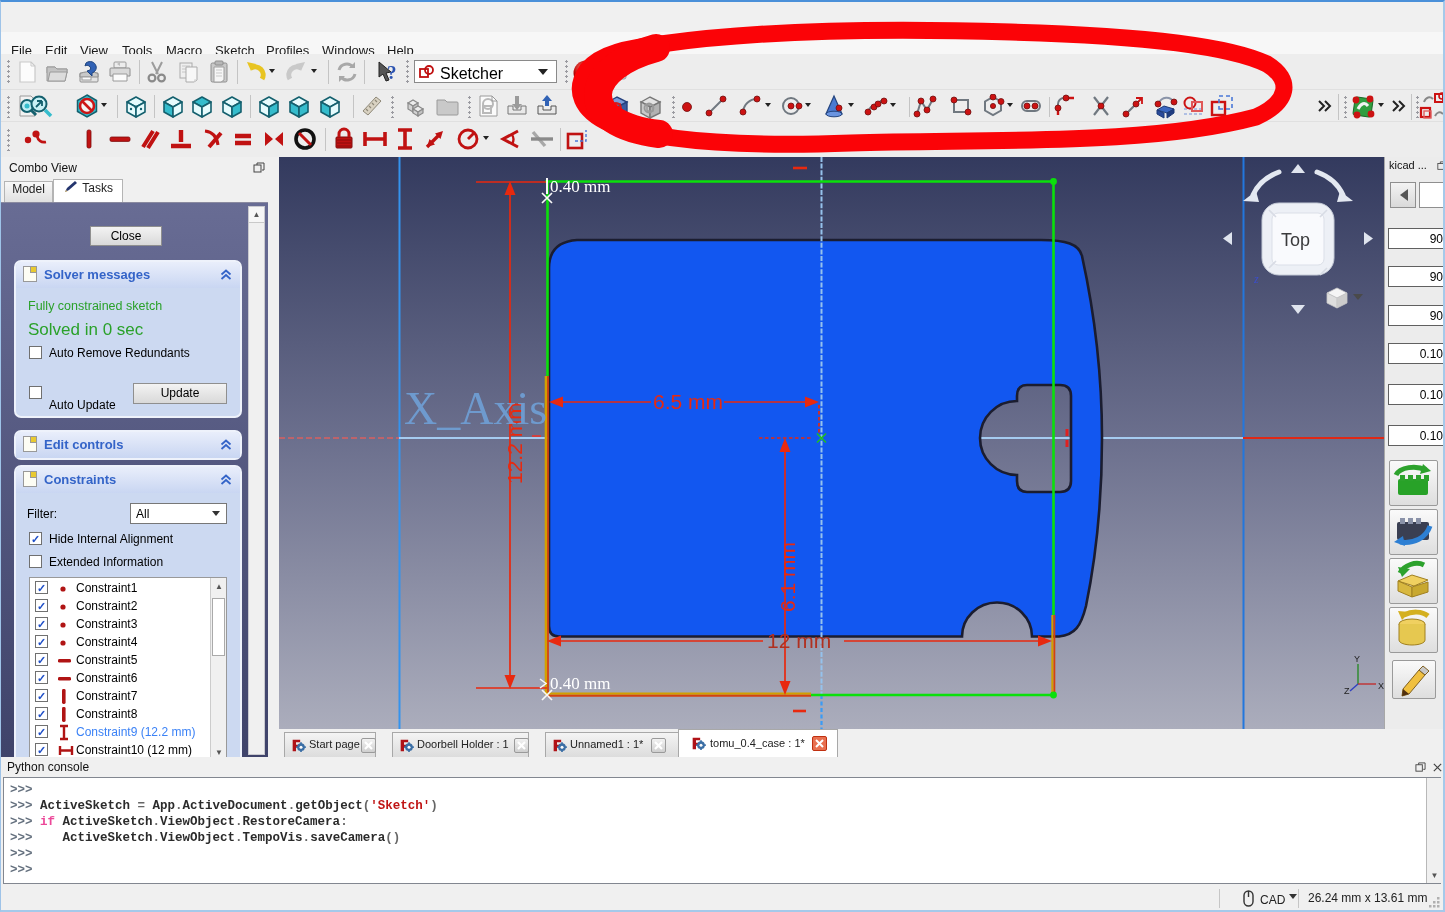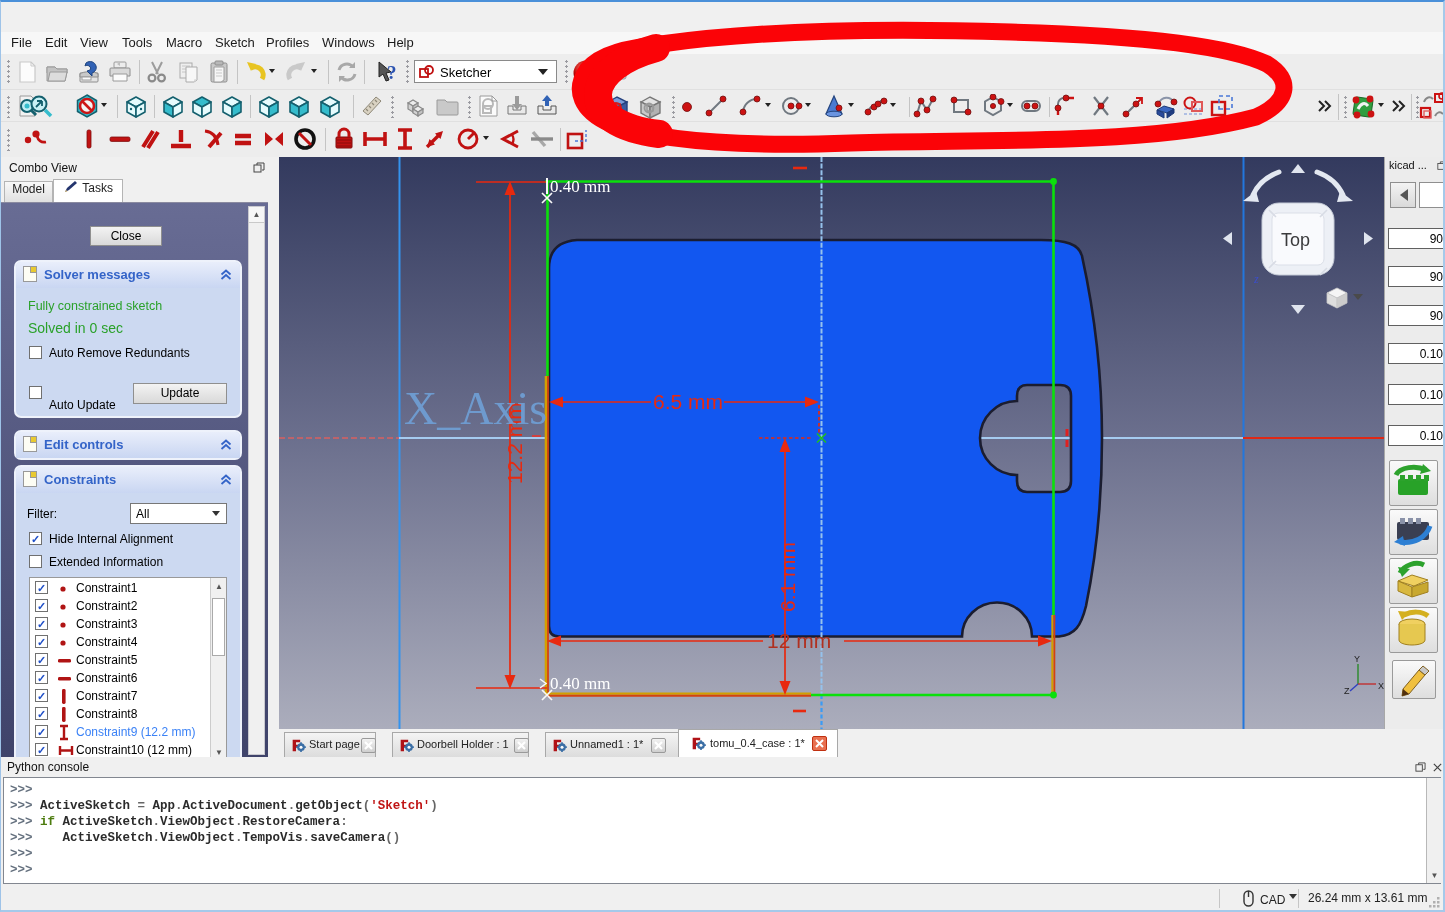--- a/index.html
+++ b/index.html
@@ -1,19 +1,19 @@
 <!DOCTYPE html>
 <html><head><meta charset="utf-8"><style>
 *{margin:0;padding:0;box-sizing:border-box}
 html,body{width:1445px;height:912px;overflow:hidden;font-family:"Liberation Sans",sans-serif;background:#fff}
 #win{position:absolute;left:0;top:0;width:1445px;height:912px;background:#f0f0f0;border-top:2px solid #4a90d9;border-left:1px solid #9ec3e8;border-right:2px solid #a5c9ea;border-bottom:2px solid #a5c9ea;overflow:hidden}
 #titlebar{position:absolute;left:0;top:0;width:1445px;height:30px;background:#fbfbfb}
 #title-text{position:absolute;left:60px;top:8px;font-size:13px;color:#111}
 #menubar{position:absolute;left:0;top:30px;width:1445px;height:22px;background:#f7f7f7;font-size:13px;color:#1a1a1a}
-#menubar span{position:absolute;top:3px}
+#menubar span{position:absolute;top:11px}
 #tb1{position:absolute;left:0;top:52px;width:1445px;height:36px;background:#ededed;border-bottom:1px solid #e0e0e0}
 #tb2{position:absolute;left:0;top:88px;width:1445px;height:32px;background:#ededed;border-bottom:1px solid #e0e0e0}
 #tb3{position:absolute;left:0;top:120px;width:1445px;height:35px;background:#ededed}
 .sep{position:absolute;width:1px;background:#c4c4c4}
 .grip{position:absolute;width:5px;background-image:radial-gradient(circle,#9a9aa0 1.1px,transparent 1.3px);background-size:5px 5px}
 .ic{position:absolute}
 .dda{position:absolute;width:0;height:0;border:3.5px solid transparent;border-top:4.5px solid #222}
 
 #combo{position:absolute;left:0;top:155px;width:267px;height:600px;background:#f0f0f0}
 #combo-title{position:absolute;left:0;top:0;width:267px;height:22px;background:#f0f0f0;font-size:12px;color:#111}
@@ -122,21 +122,21 @@
         <path d="M20 2v6h-6z" fill="#a8a8a8"></path>
         <path d="M20 14a8 8 0 01-14 3" fill="none" stroke="#a8a8a8" stroke-width="3"></path>
         <path d="M4 22v-6h6z" fill="#a8a8a8"></path>
       </svg>
       <div class="sep" style="left:363px;top:6px;height:24px"></div>
       <svg class="ic" style="left:374px;top:6px" width="26" height="25" viewBox="0 0 26 25">
         <path d="M4 2l0 15 4-3 3 7 3-1-3-7 5-1z" fill="#555" stroke="#222"></path>
         <text x="12" y="19" font-size="19" font-weight="bold" fill="#2a52b0" font-family="Liberation Serif,serif">?</text>
       </svg>
       <div class="grip" style="left:404px;top:5px;height:26px"></div>
-      <div style="position:absolute;left:413px;top:6px;width:143px;height:23px;background:#fff;border:1px solid #8a8a8a;font-size:13px">
+      <div style="position:absolute;left:413px;top:6px;width:143px;height:23px;background:#fff;border:1px solid #8a8a8a;font-size:16px">
 <svg style="position:absolute;left:3px;top:2px" width="18" height="18" viewBox="0 0 18 18">
           <rect x="2" y="6" width="8" height="8" fill="none" stroke="#c01010" stroke-width="1.8"></rect>
           <circle cx="11" cy="7" r="4" fill="none" stroke="#c01010" stroke-width="1.8"></circle>
         </svg>
 <span style="position:absolute;left:25px;top:4px">Sketcher</span>
 <span style="position:absolute;right:8px;top:8px;width:0;height:0;border:5px solid transparent;border-top:6px solid #222"></span>
       </div>
       <div class="grip" style="left:563px;top:5px;height:26px"></div>
       <svg class="ic" style="left:571px;top:5px" width="28" height="28" viewBox="0 0 28 28">
         <defs>
@@ -499,21 +499,21 @@
       <div class="btn" style="left:89px;top:23px;width:72px;height:20px;padding-top:2px">Close</div>
 
       <div class="tbox" style="top:57px;height:158px">
         <div class="tbox-h"></div>
           <div class="note"></div>
           <div class="tbox-title">Solver messages</div>
         <svg class="chev" width="16" height="16" viewBox="0 0 16 16">
             <path d="M3.5 7.5L8 3.5l4.5 4M3.5 12L8 8l4.5 4" fill="none" stroke="#3464c8" stroke-width="1.8"></path>
           </svg>
         <div style="position:absolute;left:12px;top:37px;font-size:12.5px;color:#2aa12a">Fully constrained sketch</div>
-        <div style="position:absolute;left:12px;top:58px;font-size:14px;color:#2aa12a">Solved in 0 sec</div>
+        <div style="position:absolute;left:12px;top:58px;font-size:17px;color:#2aa12a">Solved in 0 sec</div>
         <div class="cb" style="left:13px;top:84px"></div>
           <div class="cbt" style="left:33px;top:84px">Auto Remove Redundants</div>
         <div class="cb" style="left:13px;top:124px"></div>
           <div class="cbt" style="left:33px;top:136px">Auto Update</div>
         <div class="btn" style="left:117px;top:121px;width:94px;height:21px;padding-top:2px">Update</div>
       </div>
 
       <div class="tbox" style="top:227px;height:30px">
         <div class="tbox-h" style="height:26px"></div>
           <div class="note"></div>
@@ -853,21 +853,21 @@
     <div id="pycon-title">Python console</div>
     <svg class="ic" style="left:1414px;top:5px" width="11" height="11" viewBox="0 0 12 12">
         <rect x="1" y="3" width="7" height="7" fill="none" stroke="#444"></rect>
         <path d="M4 3V1h7v7H9" fill="none" stroke="#444"></path>
       </svg>
     <svg class="ic" style="left:1431px;top:5px" width="11" height="11" viewBox="0 0 12 12">
         <path d="M2 2l8 8M10 2l-8 8" stroke="#444" stroke-width="1.3"></path>
       </svg>
     <div id="pycon-body"><span style="color:#64707e">&gt;&gt;&gt; 
 &gt;&gt;&gt; </span>ActiveSketch <span style="color:#666">=</span> App<span style="color:#666">.</span>ActiveDocument<span style="color:#666">.</span>getObject<span style="color:#666">(</span><span style="color:#c01414">'Sketch'</span><span style="color:#666">)</span><span style="color:#64707e">
-&gt;&gt;&gt; </span><span style="color:#4d7c0f">if</span> ActiveSketch<span style="color:#666">.</span>ViewObject<span style="color:#666">.</span>RestoreCamera<span style="color:#666">:</span><span style="color:#64707e">
+&gt;&gt;&gt; </span><span style="color:#ec4899">if</span> ActiveSketch<span style="color:#666">.</span>ViewObject<span style="color:#666">.</span>RestoreCamera<span style="color:#666">:</span><span style="color:#64707e">
 &gt;&gt;&gt; </span>   ActiveSketch<span style="color:#666">.</span>ViewObject<span style="color:#666">.</span>TempoVis<span style="color:#666">.</span>saveCamera<span style="color:#666">()</span><span style="color:#64707e">
 &gt;&gt;&gt; 
 &gt;&gt;&gt; </span></div>
     <div id="pycon-scroll">
       <div style="position:absolute;bottom:0;left:0;width:15px;height:15px;color:#555;font-size:8px;text-align:center;line-height:15px">▼</div>
     </div>
   </div>
 
   <div id="statusbar">
     <div class="sbsep" style="left:1218px"></div>

